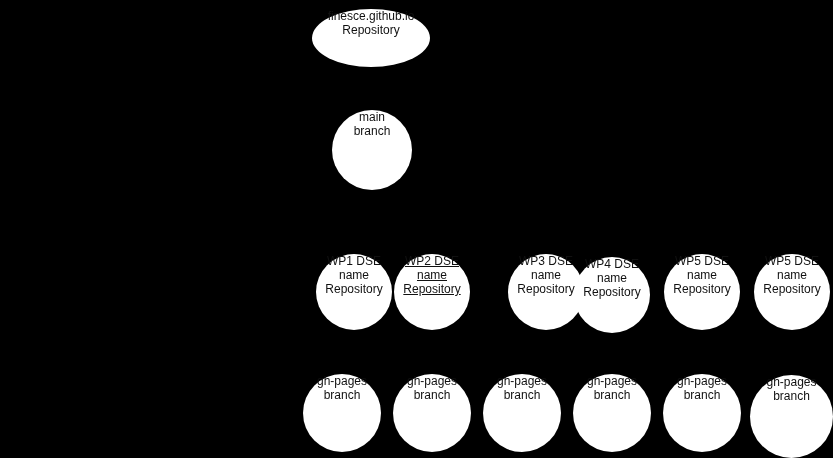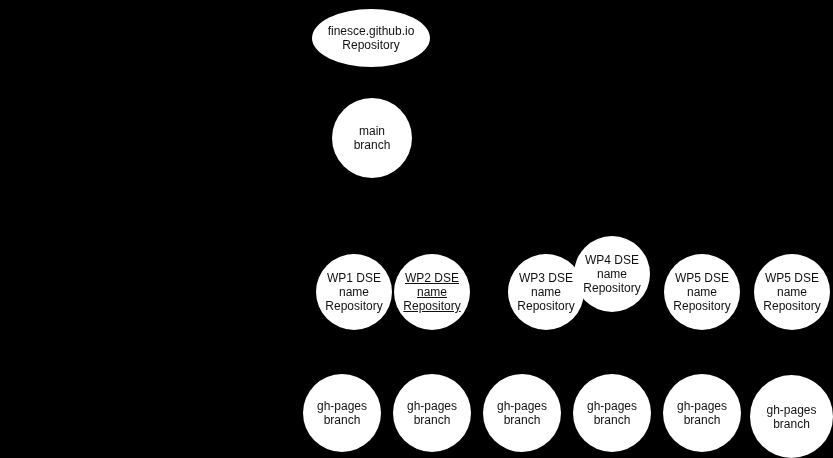--- a/index.html
+++ b/index.html
@@ -16,62 +16,61 @@
     font-family: "Liberation Sans", sans-serif;
   }
   .node {
     position: absolute;
     border-radius: 50%;
     background: var(--fill, #ffffff);
     color: var(--ink, #111111);
     display: flex;
     flex-direction: column;
     align-items: center;
-    justify-content: center;
     text-align: center;
     font-size: 12px;
     line-height: 14px;
     box-sizing: border-box;
   }
   .node .line {
     display: block;
     white-space: nowrap;
   }
 </style>
 </head>
 <body>
 
 <div class="canvas">
 
   <div class="node" style="left:312px; top:9px; width:118px; height:58px;">
     <span class="line">finesce.github.io</span>
     <span class="line">Repository</span>
   </div>
 
-  <div class="node" style="left:332px; top:98px; width:80px; height:80px;">
+  <div class="node" style="left:332px; top:110px; width:80px; height:80px;">
     <span class="line">main</span>
     <span class="line">branch</span>
   </div>
 
   <div class="node" style="left:316px; top:254px; width:76px; height:76px;">
     <span class="line">WP1 DSE</span>
     <span class="line">name</span>
     <span class="line">Repository</span>
   </div>
   <div class="node" style="left:394px; top:254px; width:76px; height:76px;text-decoration:underline;">
     <span class="line">WP2 DSE</span>
     <span class="line">name</span>
     <span class="line">Repository</span>
   </div>
   <div class="node" style="left:508px; top:254px; width:76px; height:76px;">
     <span class="line">WP3 DSE</span>
     <span class="line">name</span>
     <span class="line">Repository</span>
   </div>
-  <div class="node" style="left:574px; top:236px; width:76px; height:76px;">
+  <div class="node" style="left:574px; top:257px; width:76px; height:76px;">
     <span class="line">WP4 DSE</span>
     <span class="line">name</span>
     <span class="line">Repository</span>
   </div>
   <div class="node" style="left:664px; top:254px; width:76px; height:76px;">
     <span class="line">WP5 DSE</span>
     <span class="line">name</span>
     <span class="line">Repository</span>
   </div>
   <div class="node" style="left:754px; top:254px; width:76px; height:76px;">

